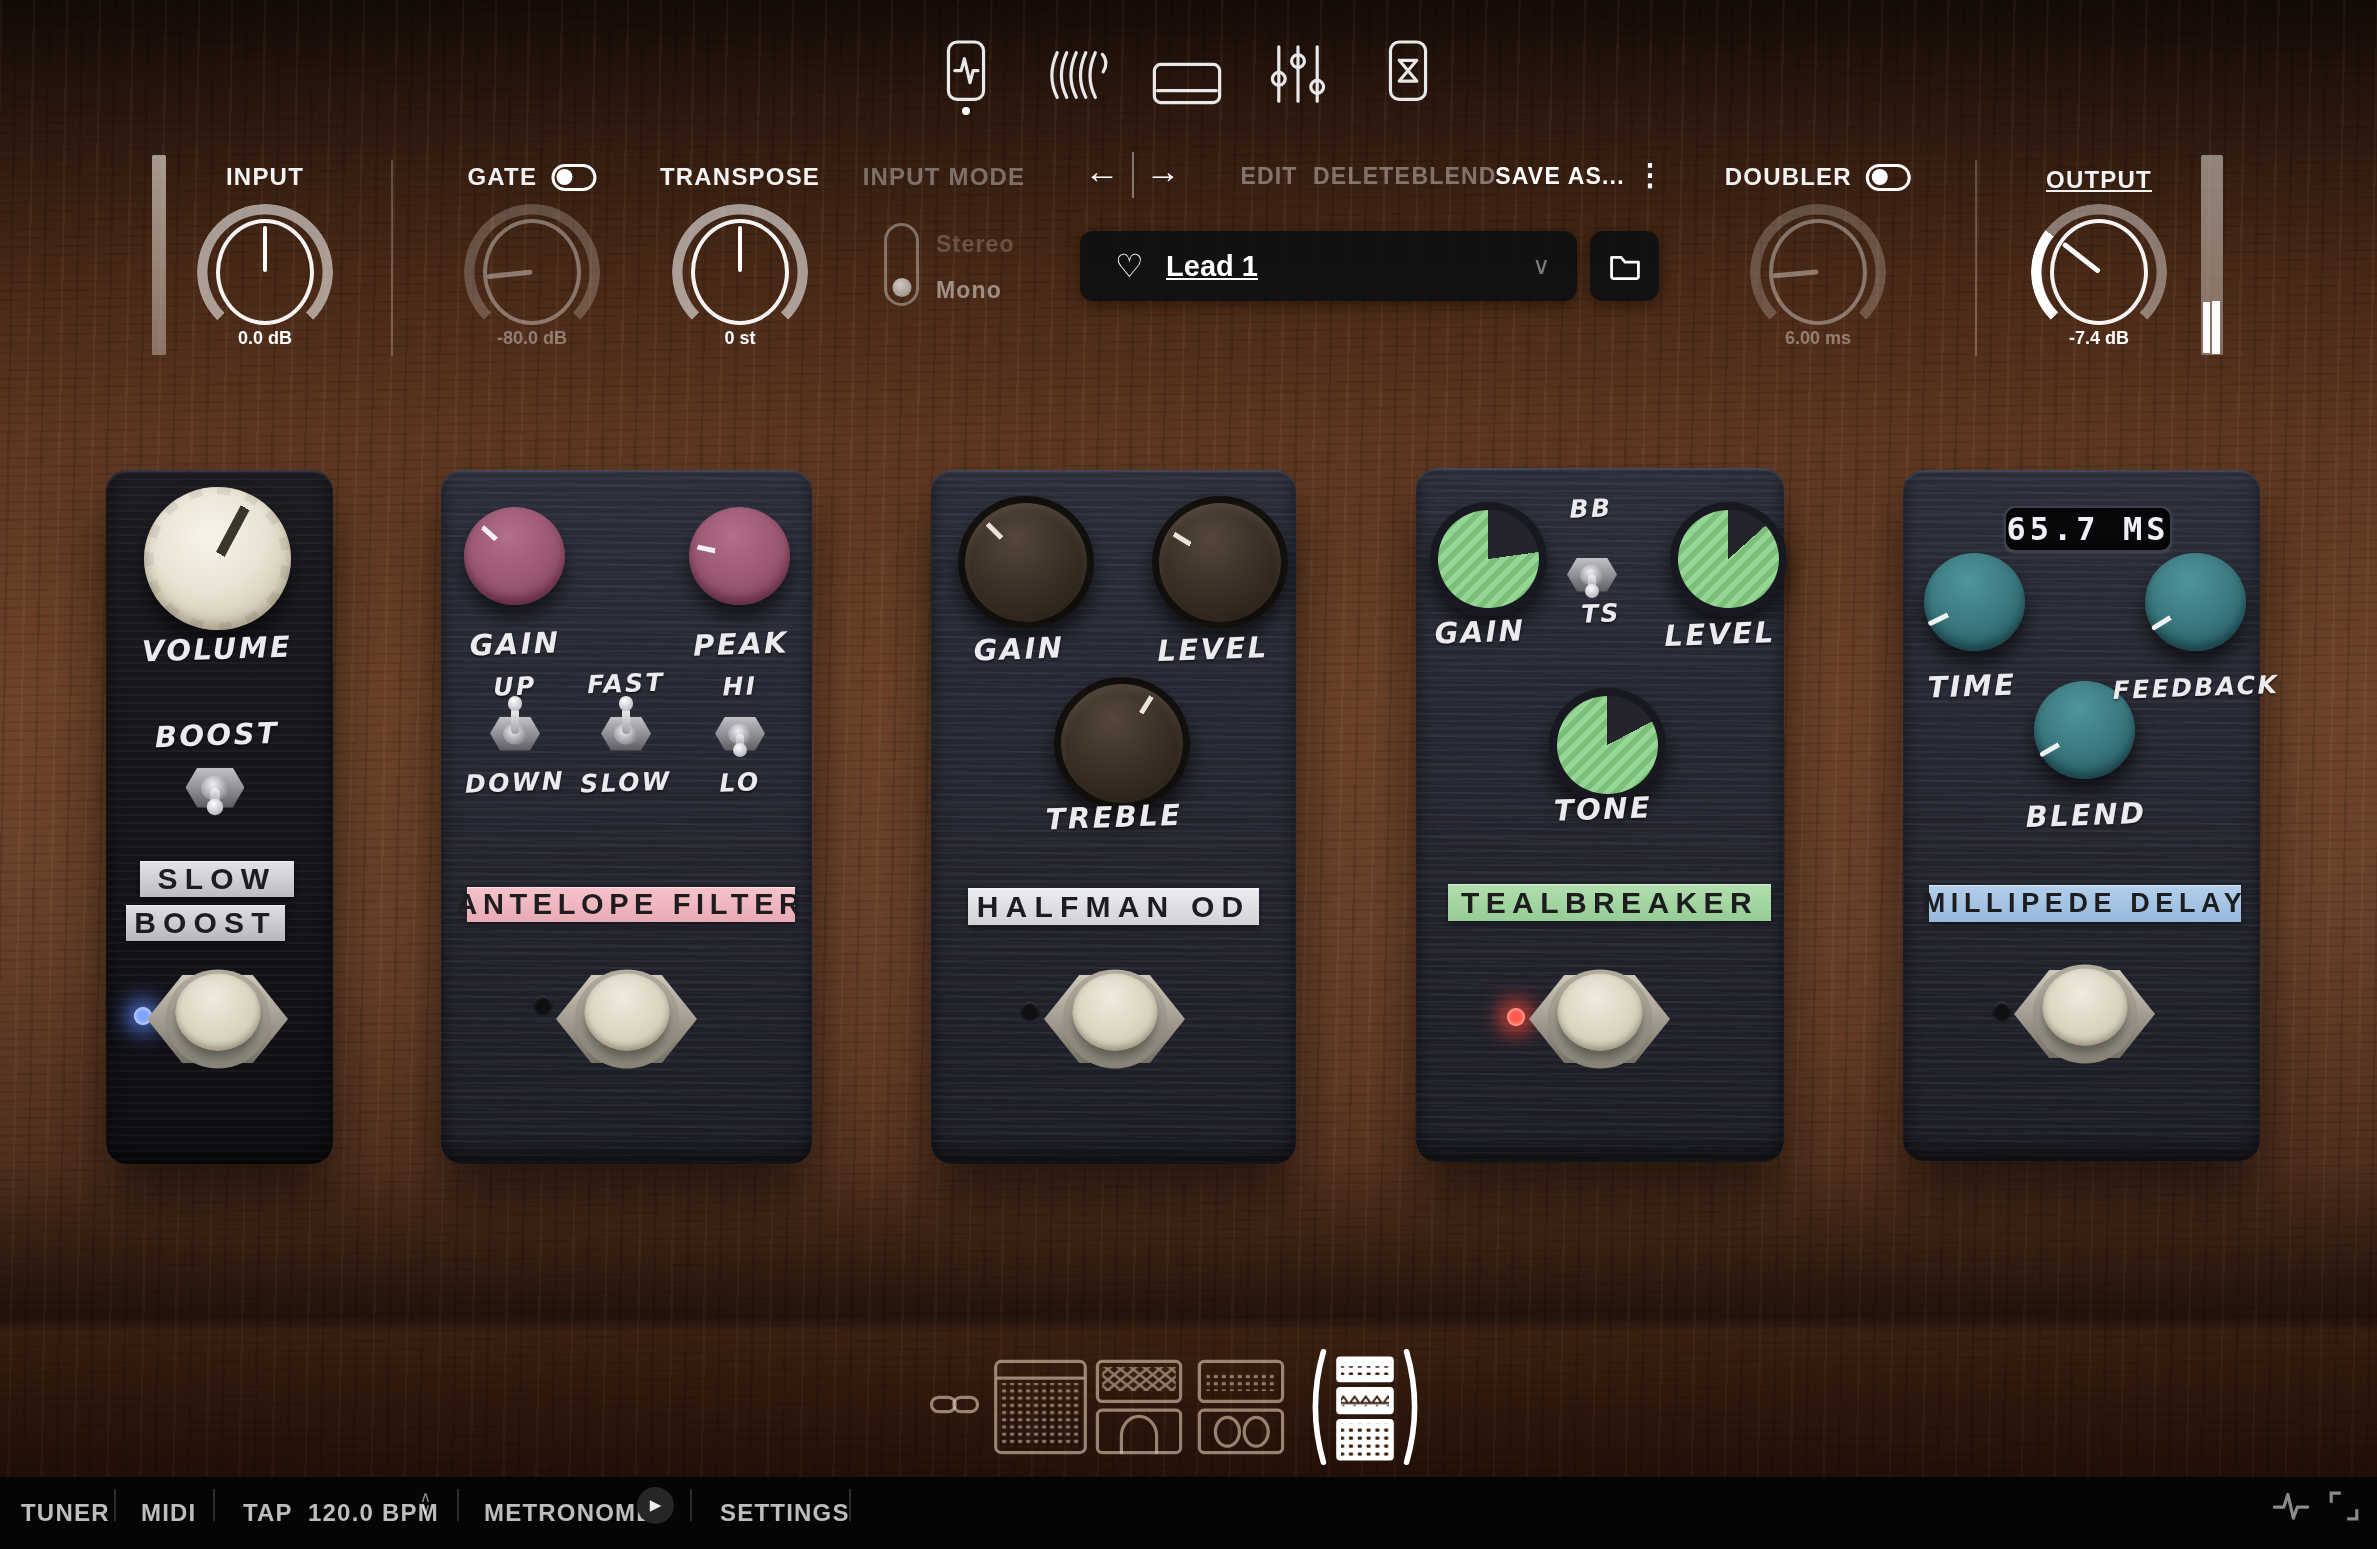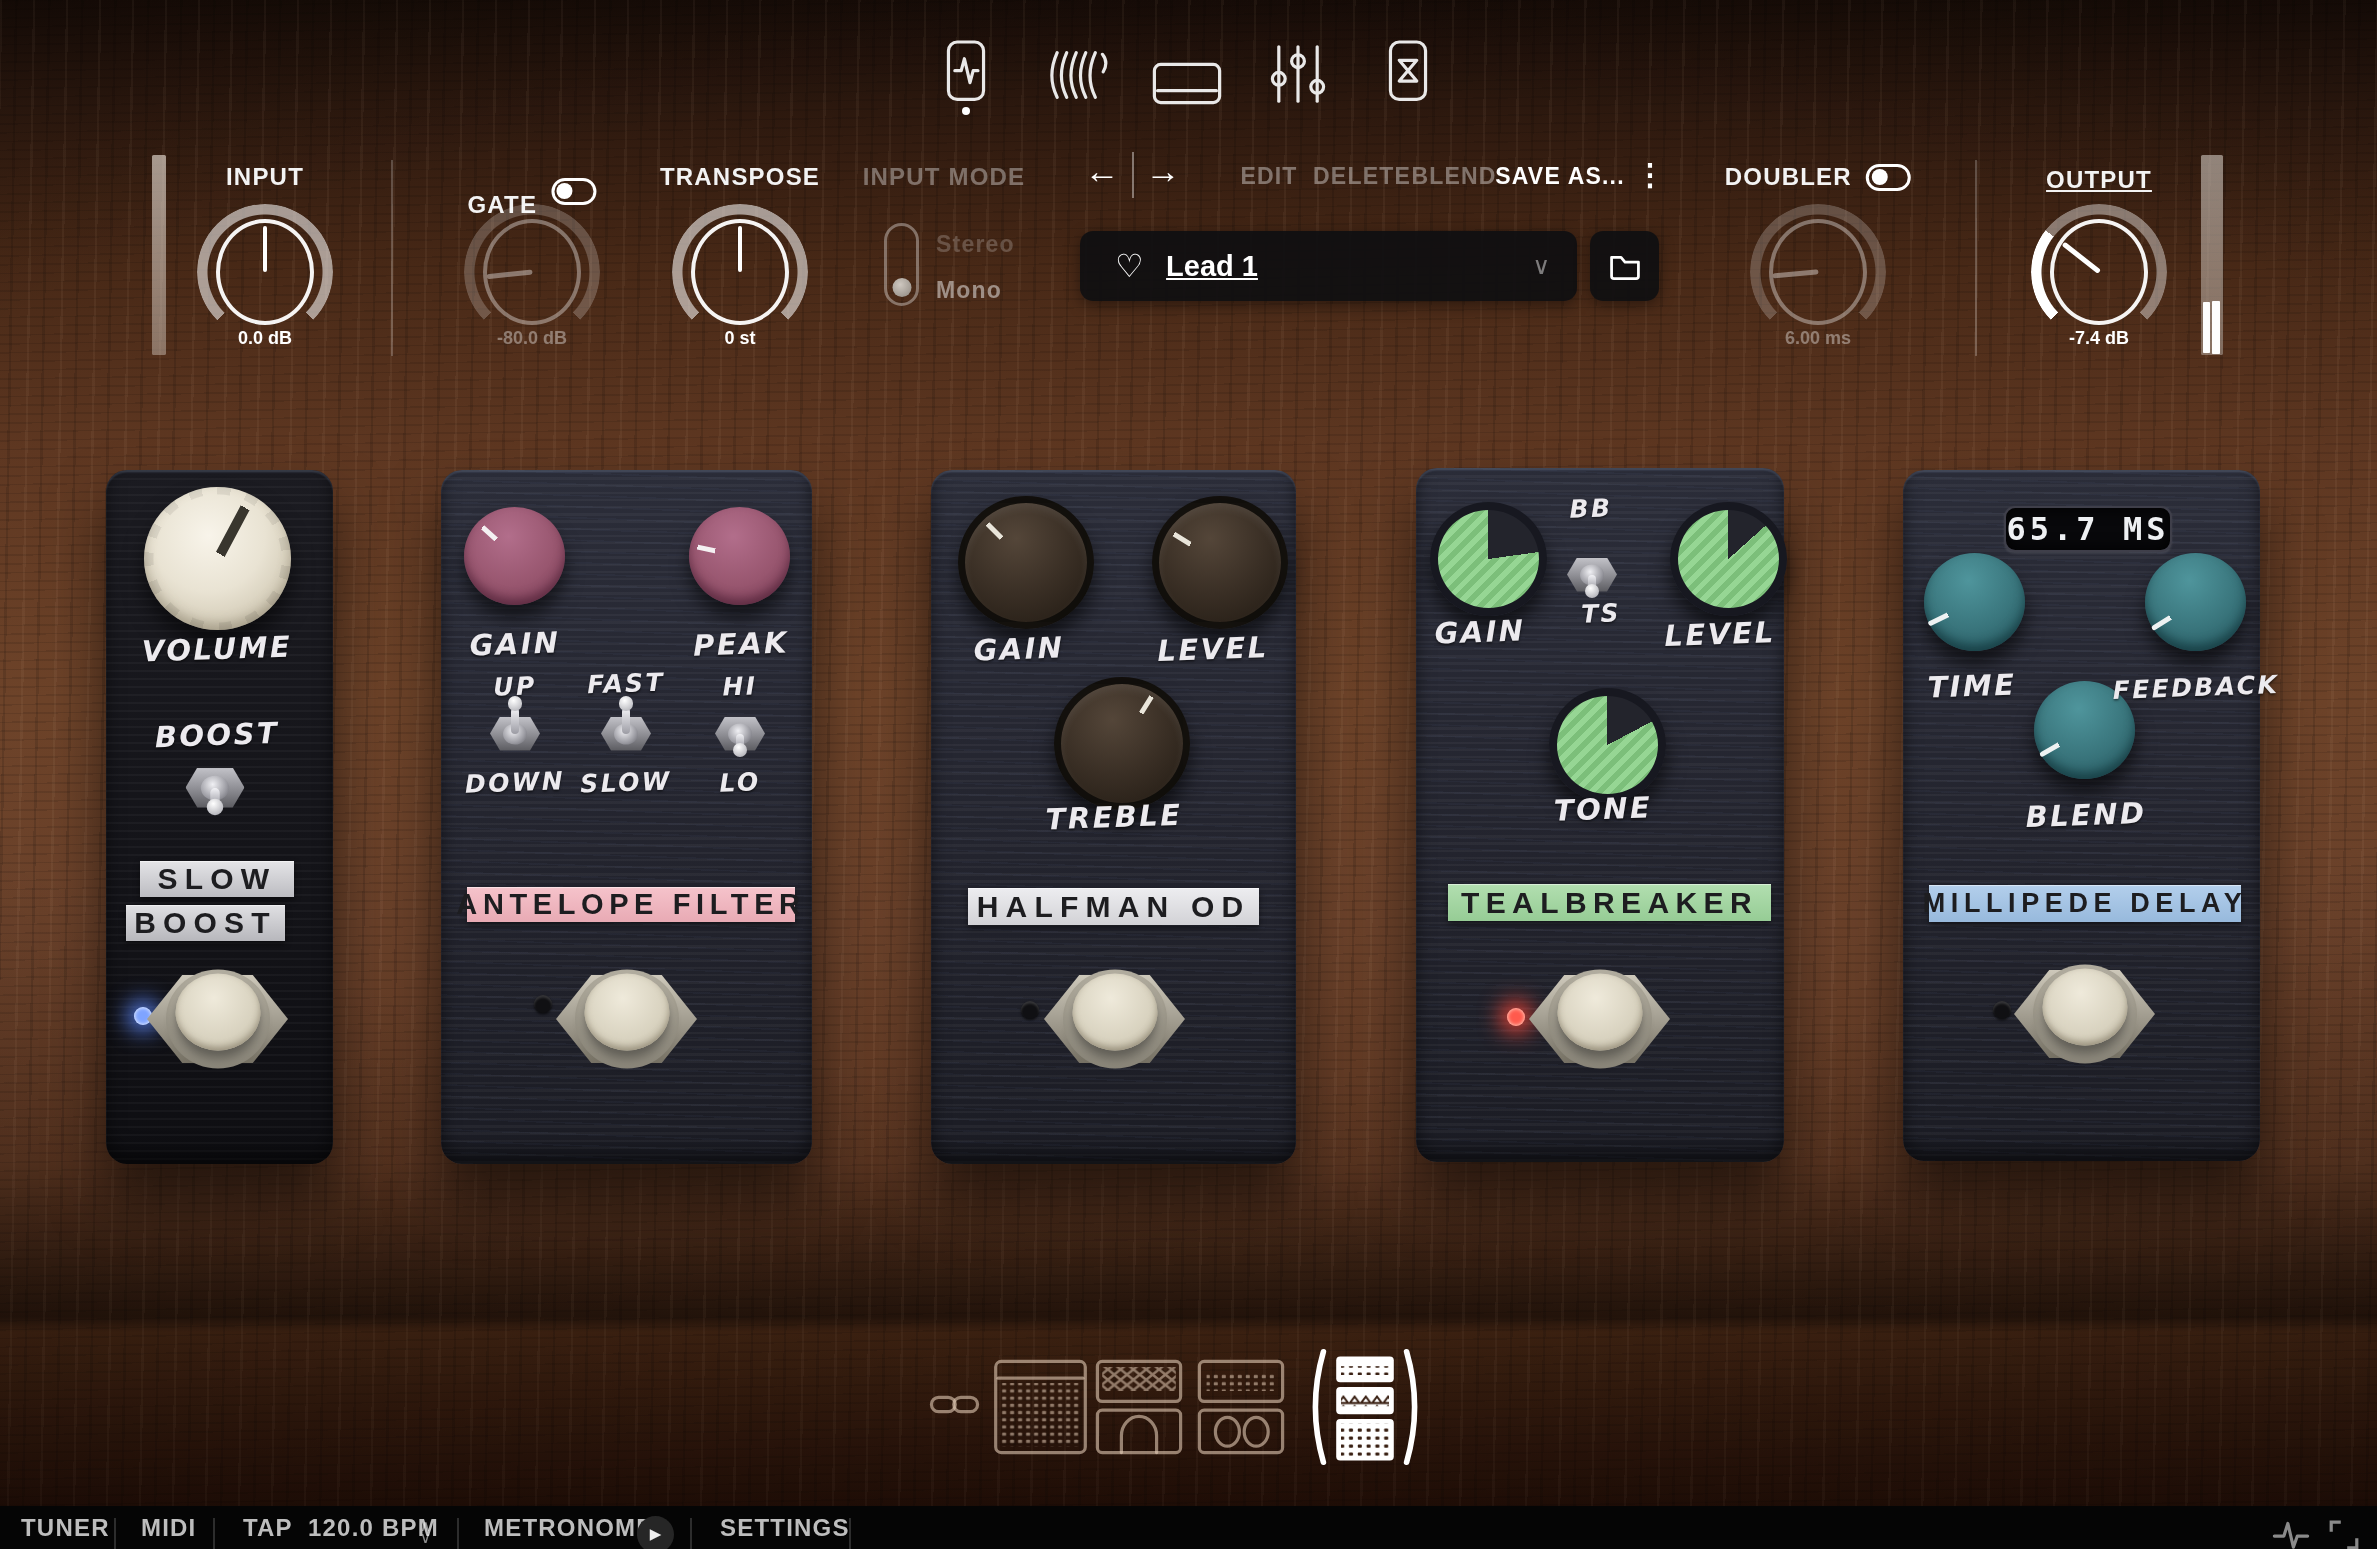--- a/index.html
+++ b/index.html
@@ -78,21 +78,21 @@
   .mtoggle .hub{position:absolute;left:50%;top:50%;transform:translate(-50%,-50%);width:24px;height:21px;border-radius:50%;background:radial-gradient(circle at 42% 35%, #f0f0f4 0%, #9d9da4 60%, #5f5f66 100%);}
   .mtoggle .lever{position:absolute;left:calc(50% - 4px);width:8px;background:linear-gradient(180deg,#f2f2f6,#9c9ca4);border-radius:4px;}
   .mtoggle .lever.up{bottom:50%;height:26px;}
   .mtoggle .lever.up::after{content:'';position:absolute;left:-3.2px;top:-11.2px;width:14.4px;height:14.4px;border-radius:50%;background:radial-gradient(circle at 40% 30%, #ffffff, #a9a9b0);}
   .mtoggle .lever.down{top:50%;height:14.4px;}
   .mtoggle .lever.down::after{content:'';position:absolute;left:-3.2px;bottom:-9.6px;width:14.4px;height:14.4px;border-radius:50%;background:radial-gradient(circle at 40% 30%, #ffffff, #a0a0a8);}
   .lcd{position:absolute;background:#08080b;border:2.4px solid #3f3f4a;border-radius:11.2px;box-shadow:inset 0 0 14.4px rgba(0,0,0,0.95), 0 1.6px 2.4px rgba(255,255,255,0.10);display:flex;align-items:center;justify-content:center;color:#eef0f3;font-family:"DejaVu Sans Mono",monospace;font-weight:700;font-size:32px;letter-spacing:4px;}
   
   .rig svg{stroke:rgba(226,203,181,0.6);fill:none;stroke-width:4;stroke-linejoin:round;stroke-linecap:round;}
   
-  .bbar{position:absolute;left:0;right:0;bottom:0;height:43px;background:#050505;}
+  .bbar{position:absolute;left:0;right:0;bottom:0;height:72px;background:#050505;}
   .bitem{position:absolute;top:50%;transform:translateY(-50%);color:#bdbdbd;font-weight:700;font-size:24px;letter-spacing:1.2px;white-space:nowrap;}
   .bdiv{position:absolute;top:12px;width:1.6px;height:32px;background:rgba(255,255,255,0.16);}
   .stepper{position:absolute;display:flex;flex-direction:column;line-height:12px;color:rgba(255,255,255,0.55);font-size:15px;}
   .playbtn{position:absolute;width:37px;height:37px;border-radius:50%;background:#262626;display:flex;align-items:center;justify-content:center;color:#efefef;font-size:15px;}
 </style>
 </head>
 <body>
 
 <div id="app">
 
@@ -142,21 +142,21 @@
   <div class="tknob" style="left:197px;top:204px;">
     <div class="ring"></div>
       <div class="face"></div>
       <div class="stem" style="transform:rotate(0deg);"></div>
   </div>
   <div class="tvalue ctr" style="left:265px;top:328px;">0.0 dB</div>
 
   <div class="vline" style="left:391px;top:160px;height:196px;"></div>
 
   <div class="hrow" style="left:532px;top:163px;">
-    <span class="tlabel" style="position:static;margin-top:28px;">GATE</span>
+    <span class="tlabel" style="position:static;">GATE</span>
     <span class="pill"></span>
   </div>
   <div class="tknob dim" style="left:464px;top:204px;">
     <div class="ring"></div>
       <div class="face"></div>
       <div class="stem" style="transform:rotate(-96deg);"></div>
   </div>
   <div class="tvalue ctr dim" style="left:532px;top:328px;">-80.0 dB</div>
 
   <div class="tlabel ctr" style="left:740px;top:163px;">TRANSPOSE</div>

